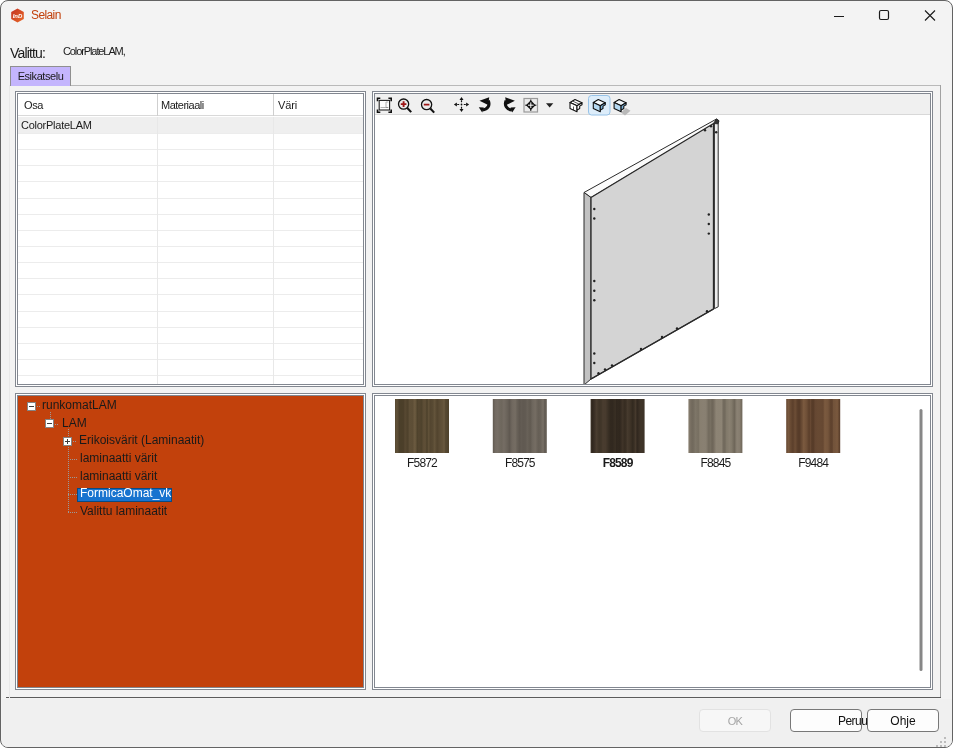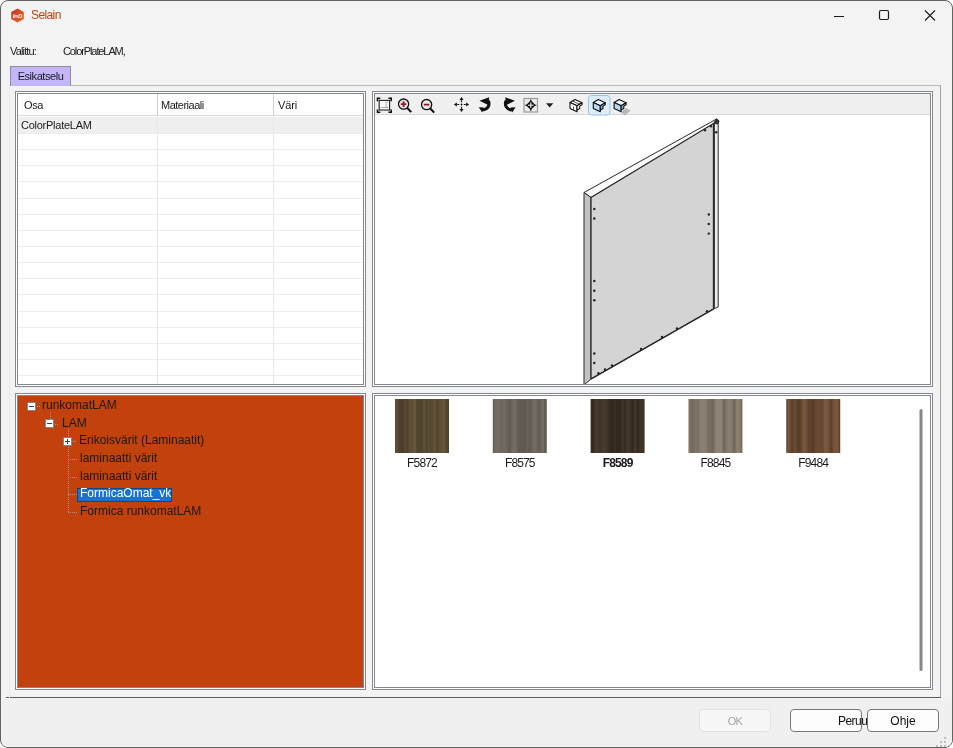--- a/index.html
+++ b/index.html
@@ -62,21 +62,21 @@
     <polygon points="7.5,0.5 13.8,4 13.8,11 7.5,14.5 1.2,11 1.2,4" fill="url(#hexg)"></polygon>
     <text x="7.5" y="10" font-size="6" font-weight="bold" fill="#fff" text-anchor="middle" font-style="italic">InD</text>
   </svg>
   <div id="title">Selain</div>
   <svg class="abs" style="left:828px;top:5px" width="112" height="20" viewBox="0 0 112 20">
     <line x1="5" y1="10.5" x2="15" y2="10.5" stroke="#1a1a1a" stroke-width="1"></line>
     <rect x="50.5" y="4.5" width="9" height="9" fill="none" stroke="#1a1a1a" stroke-width="1.2" rx="1.5"></rect>
     <path d="M 96 4.5 L 106 14.5 M 106 4.5 L 96 14.5" stroke="#1a1a1a" stroke-width="1.1" fill="none"></path>
   </svg>
 
-  <div class="txt" style="left:9px;top:44px;font-size:11px;letter-spacing:-0.85px;">Valittu:</div>
+  <div class="txt" style="left:9px;top:44px;font-size:14px;letter-spacing:-0.85px;">Valittu:</div>
   <div class="txt" style="left:62px;top:44px;font-size:11px;letter-spacing:-1.1px;">ColorPlateLAM,</div>
 
   <div id="tpTop"></div>
     <div id="tpRight"></div>
     <div id="tpBottom"></div>
     <div id="tpLeft"></div>
   <div id="tab">Esikatselu</div>
 
   <div class="panel" style="left:14px;top:90px;width:351px;height:296px;"></div>
   <div class="abs" style="left:17px;top:93px;width:345px;height:290px;overflow:hidden;background:#fff;" id="tablebody">
@@ -217,21 +217,21 @@
       <div class="tbox" style="left:9px;top:5.5px;"></div>
       <div class="tbox" style="left:27px;top:23.2px;"></div>
       <div class="tbox plus" style="left:45px;top:40.9px;"></div>
       <div class="trow" style="left:24px;top:2px;">runkomatLAM</div>
       <div class="trow" style="left:44px;top:20px;">LAM</div>
       <div class="trow" style="left:61px;top:37px;">Erikoisvärit (Laminaatit)</div>
       <div class="trow" style="left:62px;top:55px;">laminaatti värit</div>
       <div class="trow" style="left:62px;top:73px;">laminaatti värit</div>
       <div class="abs" style="left:59px;top:92px;width:95px;height:14px;background:#1773cf;border:1px solid #0b4a80;"></div>
       <div class="trow" style="left:62px;top:90px;color:#fff;">FormicaOmat_vk</div>
-      <div class="trow" style="left:62px;top:108px;">Formica runkomatLAM</div>
+      <div class="trow" style="left:62px;top:108px;">Valittu laminaatit</div>
     </div>
 
   <div class="panel" style="left:371px;top:392px;width:561px;height:297px;"></div>
   <div id="swatches" class="abs" style="left:374px;top:395px;width:555px;height:291px;background:#fff;overflow:hidden;">
       <svg class="abs" style="left:0;top:0" width="555" height="291" viewBox="0 0 555 291">
         <defs>
           <linearGradient id="w1" x1="0" y1="0" x2="1" y2="0">
             <stop offset="0.000" stop-color="#544730"></stop>
             <stop offset="0.026" stop-color="#5f5037"></stop>
             <stop offset="0.049" stop-color="#5b4d35"></stop>

